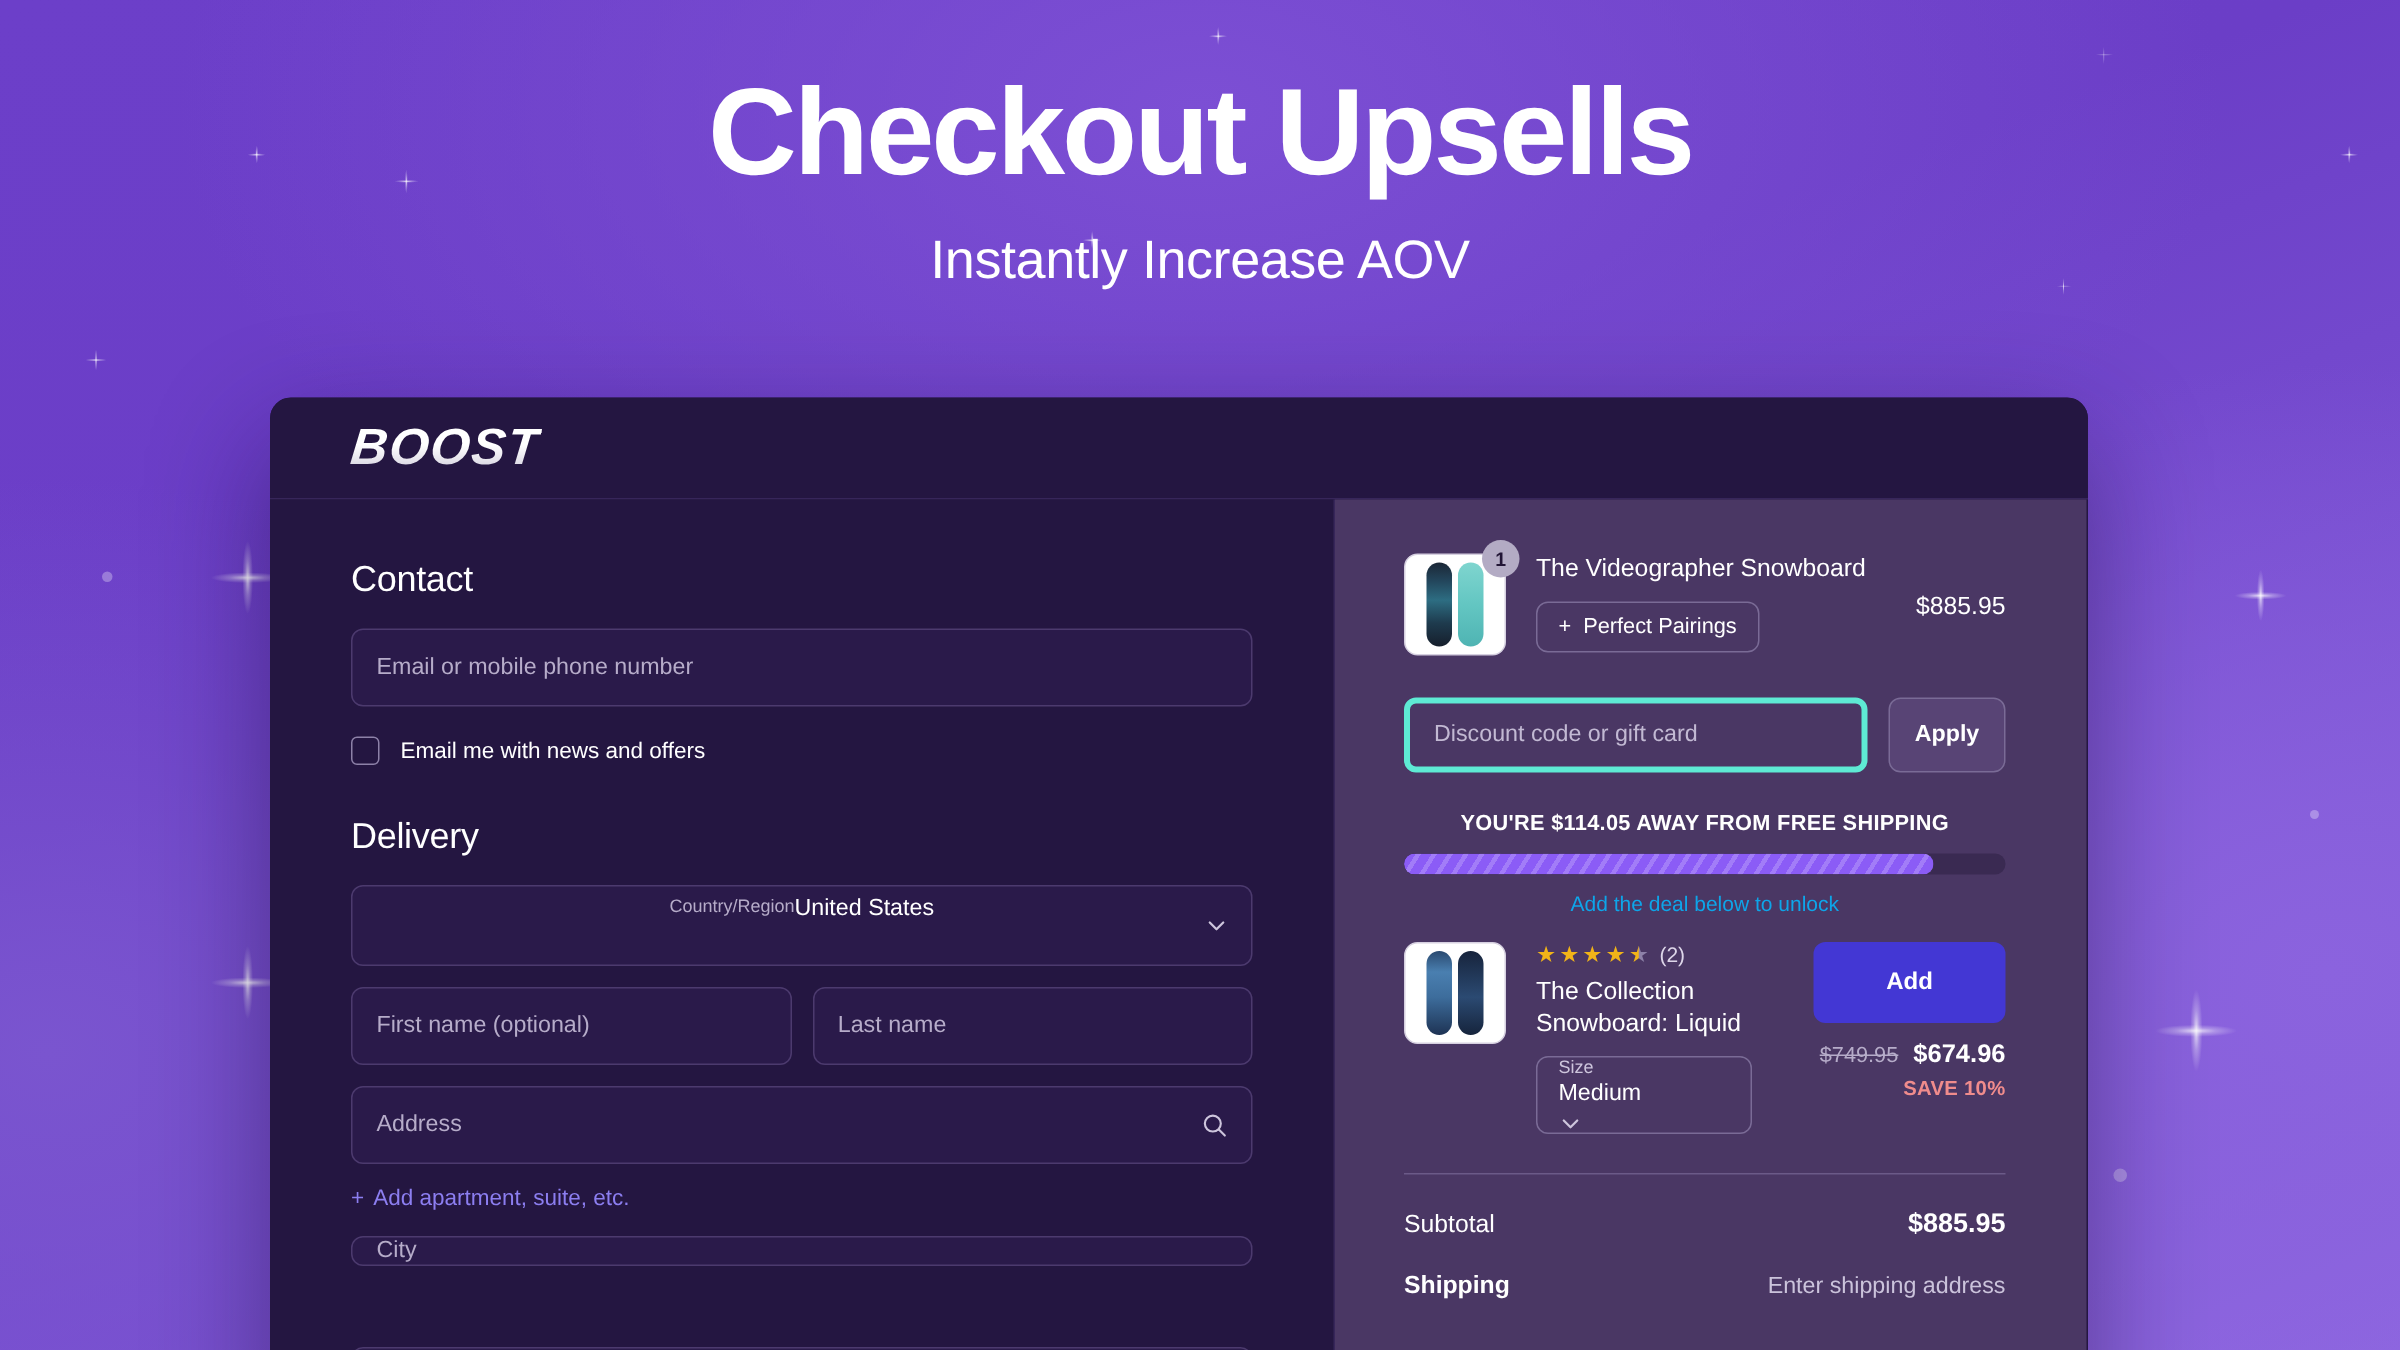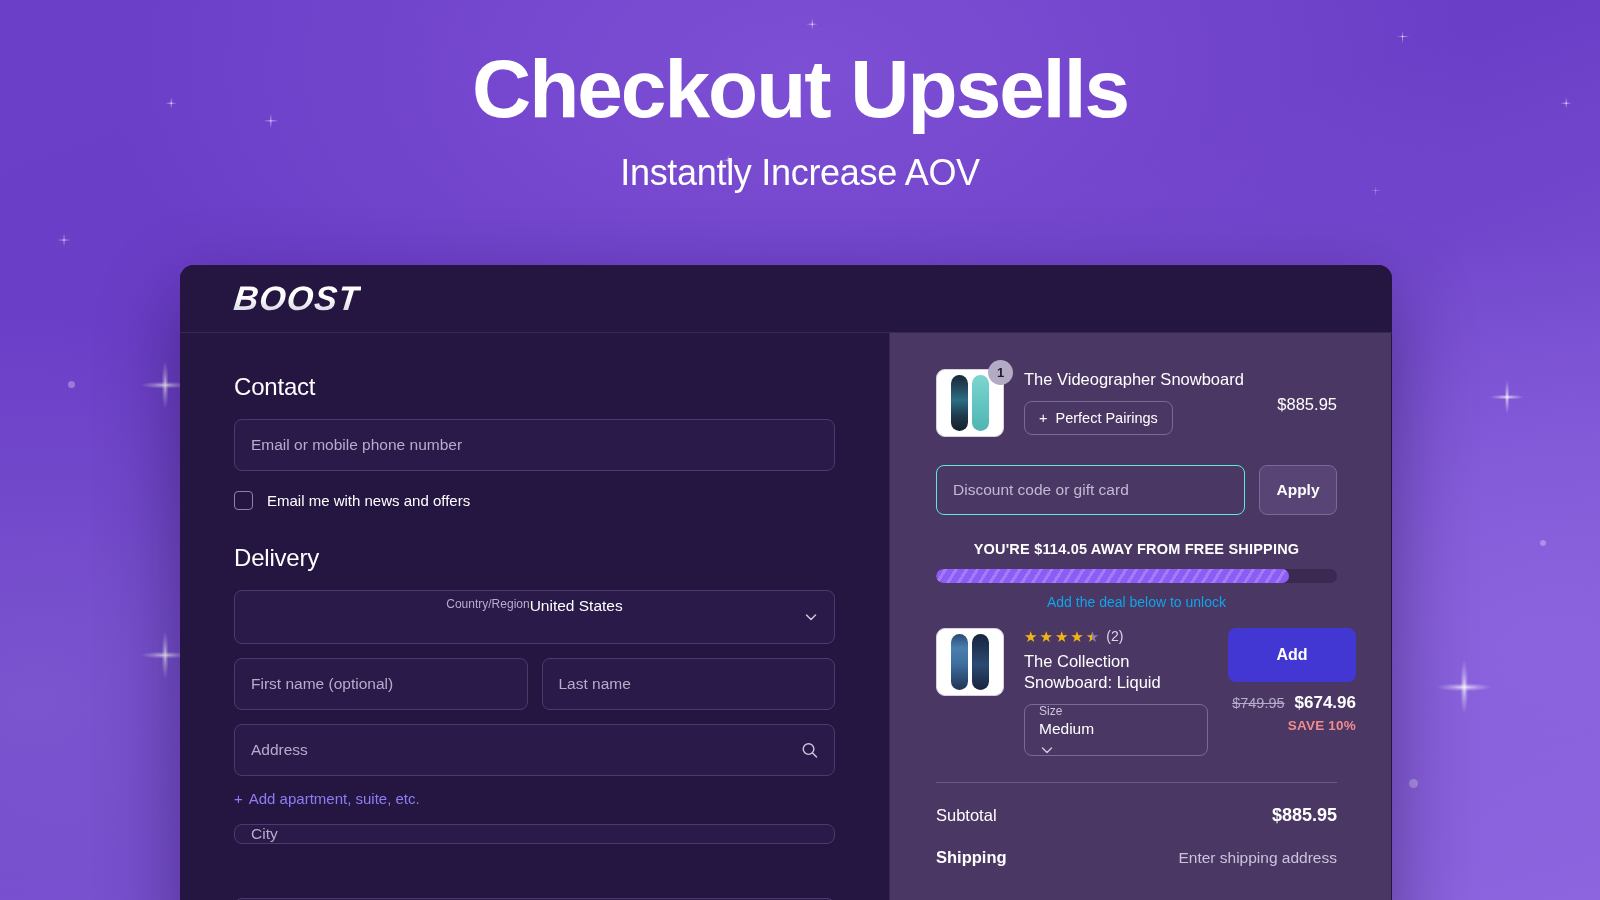--- a/index.html
+++ b/index.html
@@ -267,21 +267,21 @@
 
   
   #discount-row {
     display: flex;
     gap: 14px;
     margin-top: 28px;
   }
   #discount-field {
     flex: 1;
     height: 50px;
-    border: 1px solid #5eead4;
+    border: 4px solid #5eead4;
     border-radius: 8px;
     display: flex;
     align-items: center;
     padding: 0 16px;
     font-size: 15.5px;
     color: #c2b9d3;
   }
   #apply-btn {
     width: 78px;
     height: 50px;
@@ -349,21 +349,21 @@
   .rev-count { font-size: 14px; color: #ddd6e9; margin-left: 5px; }
   #upsell-name {
     margin-top: 7px;
     font-size: 16.5px;
     color: #ffffff;
     line-height: 1.28;
     max-width: 190px;
   }
   #size-select {
     margin-top: 11px;
-    width: 184px;
+    width: 144px;
     height: 52px;
     border: 1px solid #7a6b96;
     border-radius: 8px;
     padding: 0 14px;
     display: flex;
     flex-direction: column;
     justify-content: center;
     position: relative;
   }
   #size-select .mini-label { font-size: 12px; color: #cdc5dc; line-height: 1.35; }

